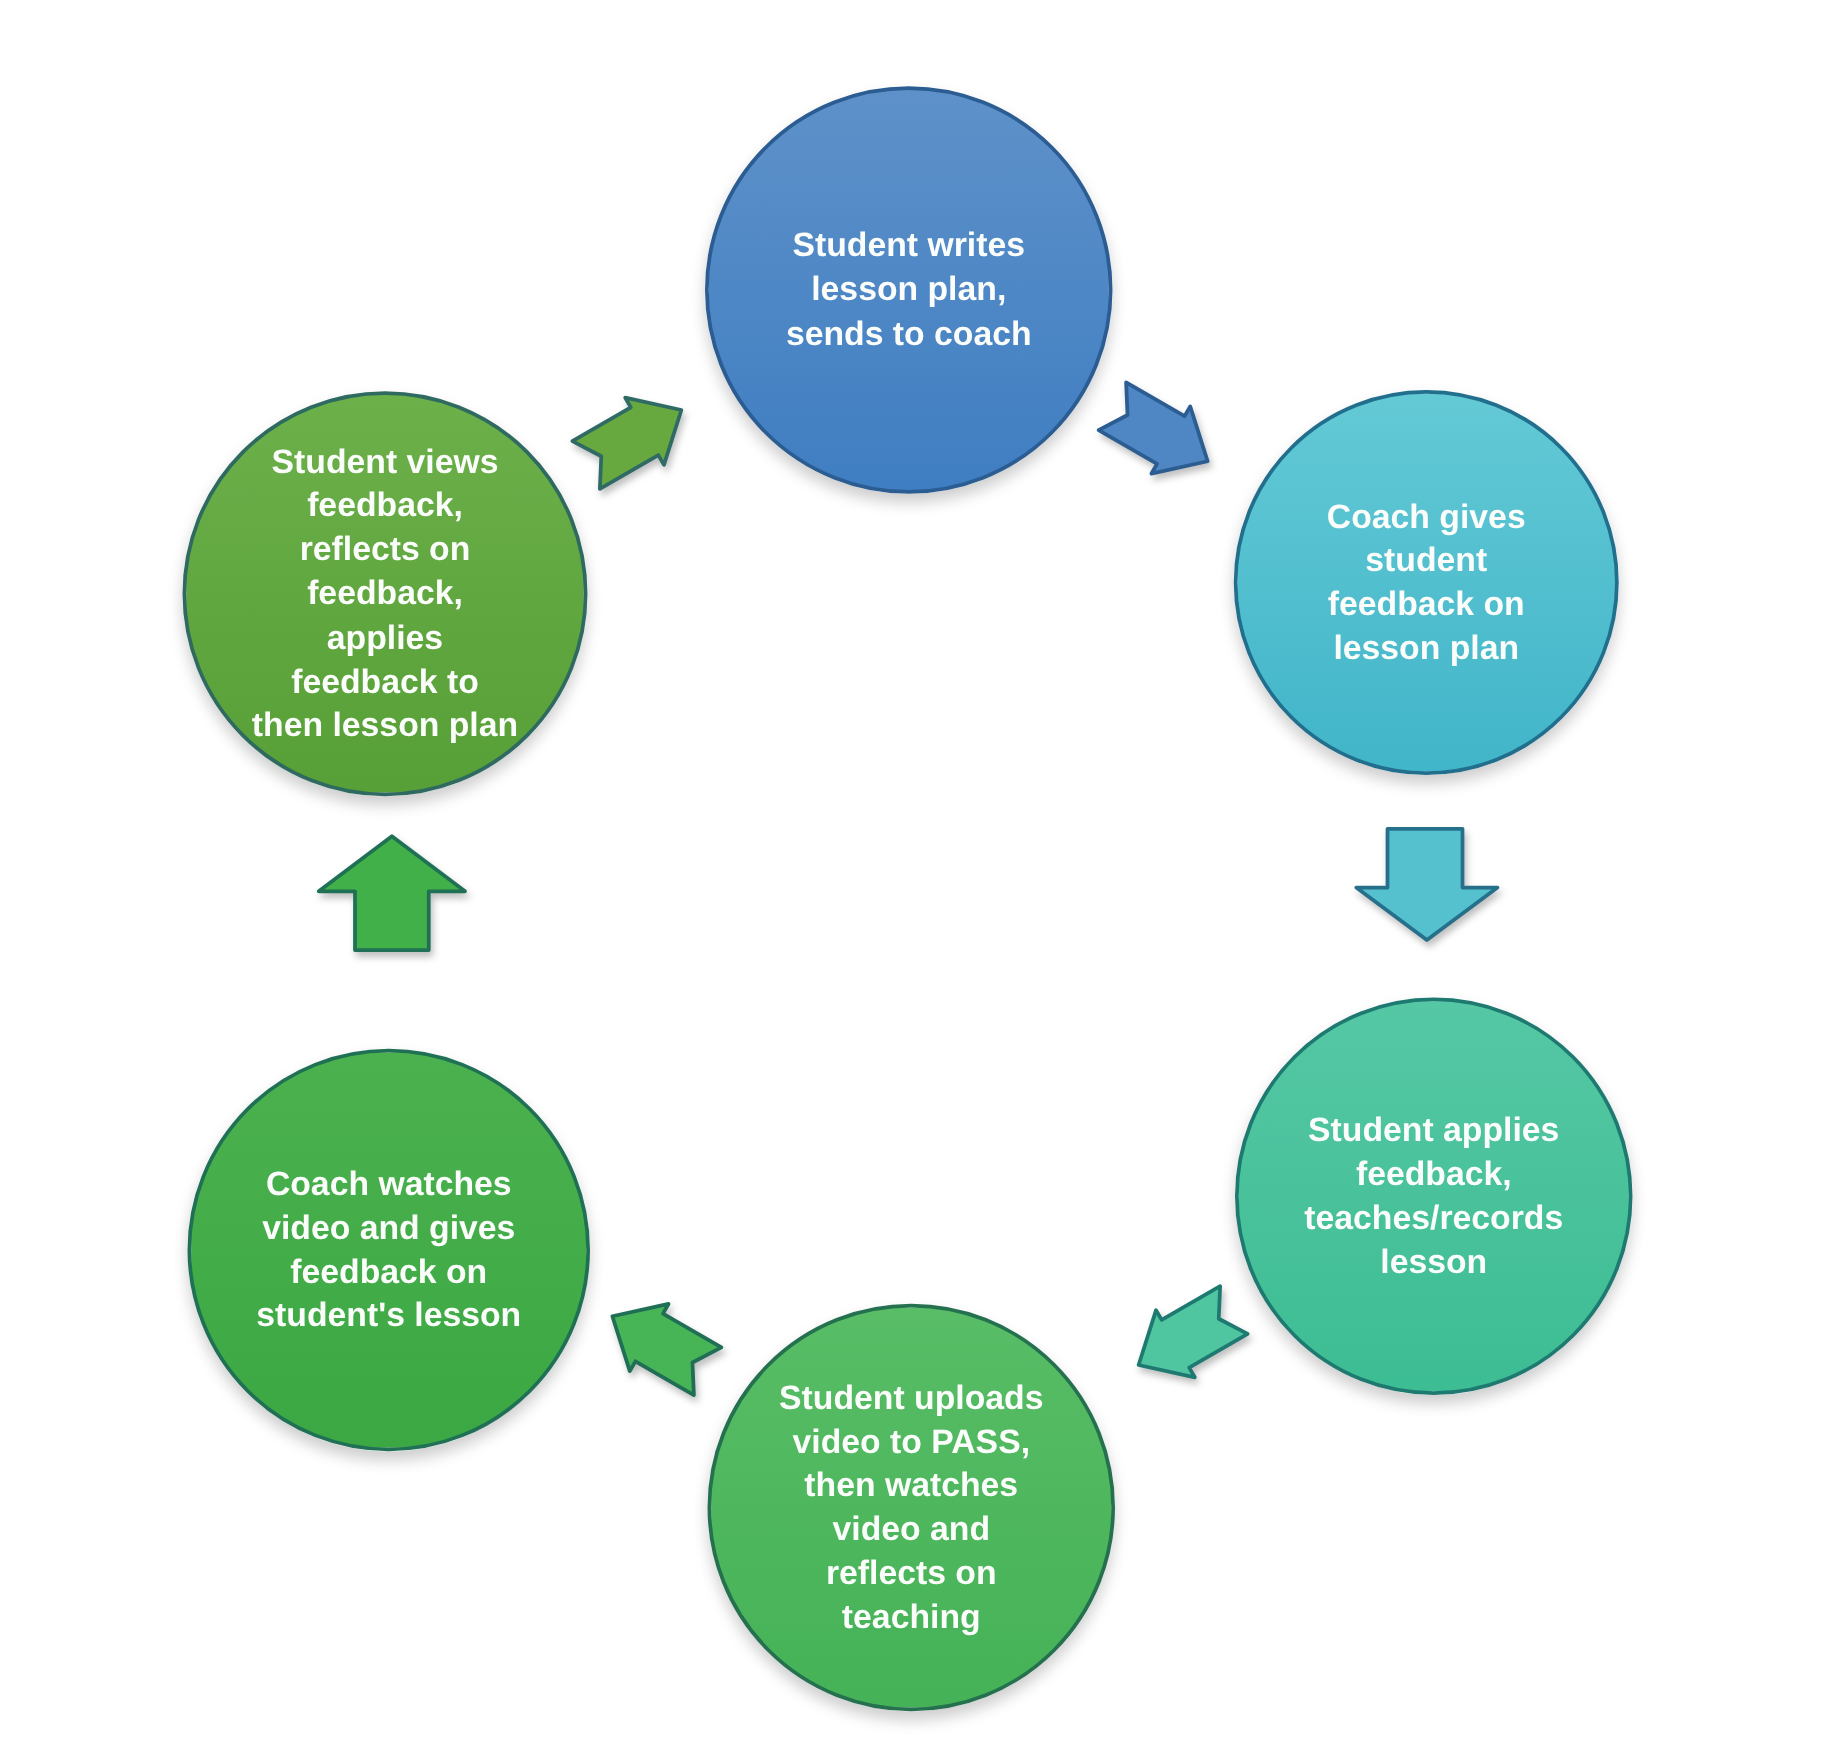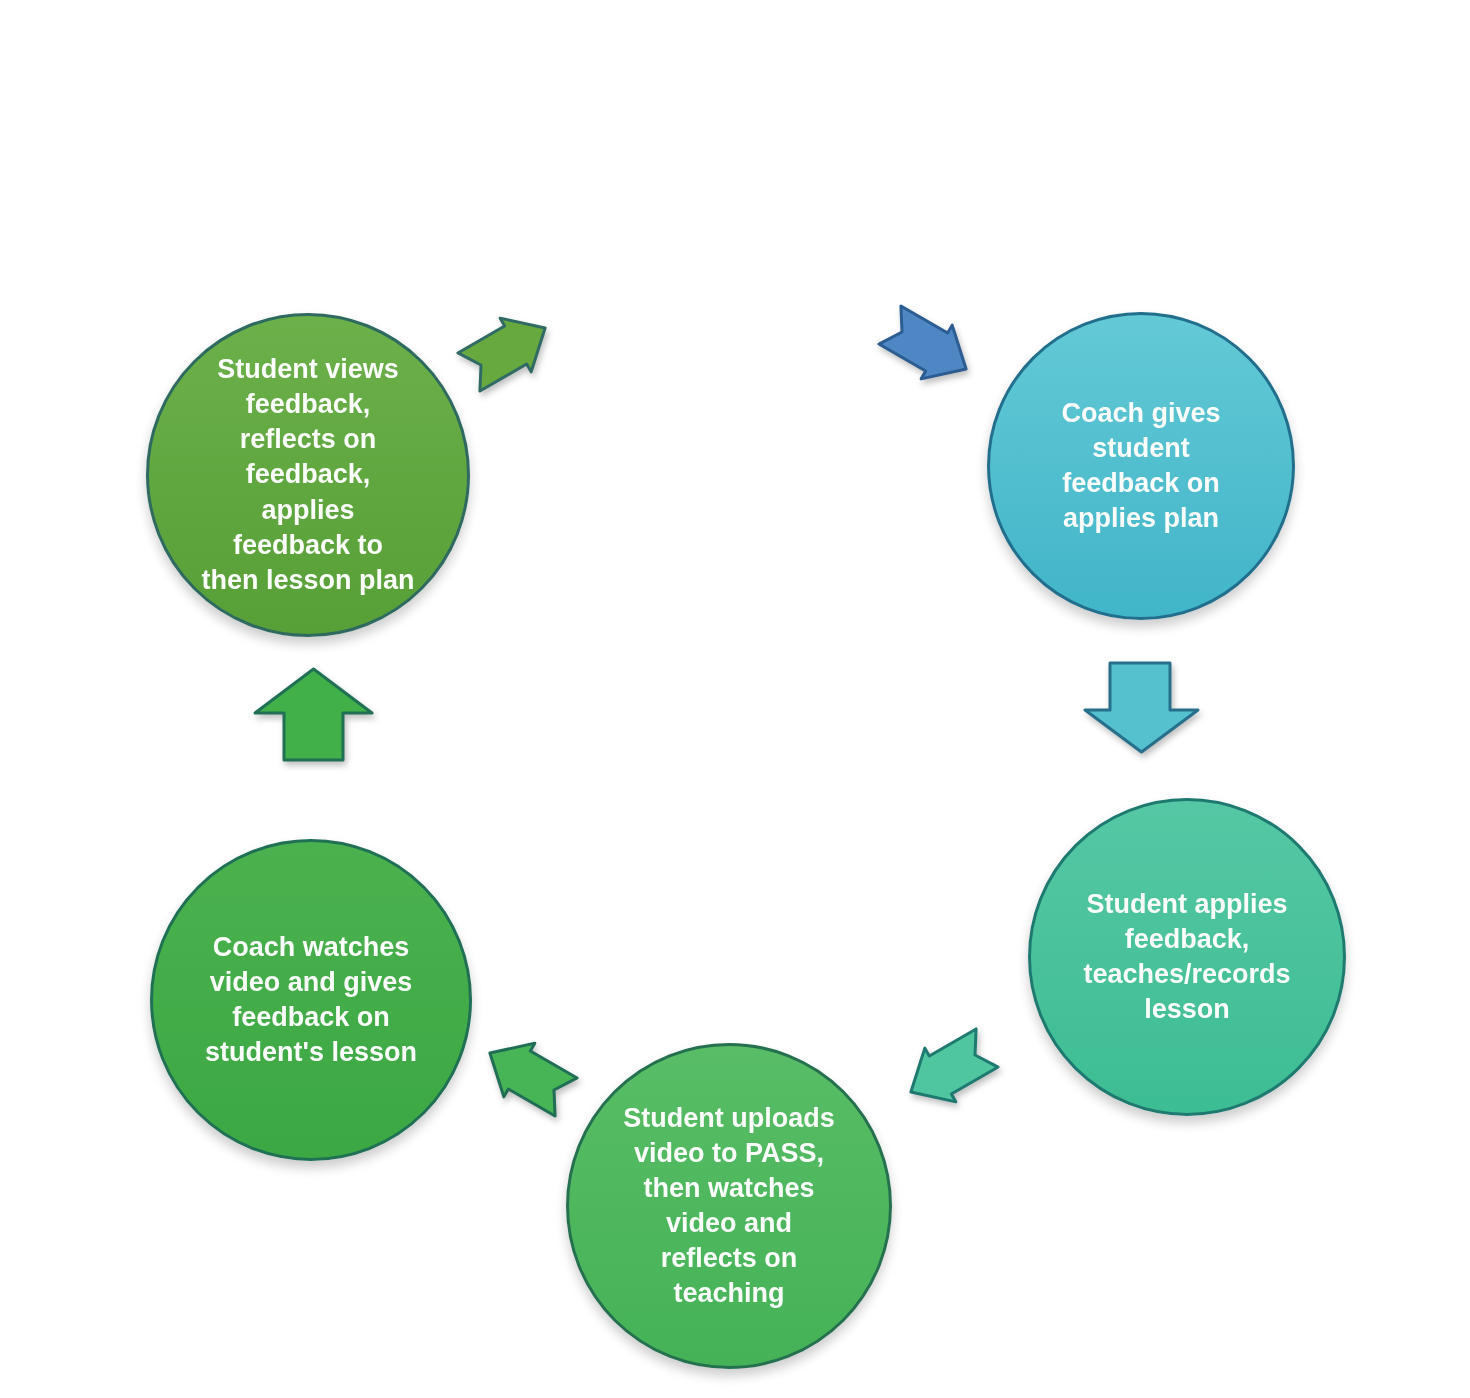--- a/index.html
+++ b/index.html
@@ -20,29 +20,34 @@
   }
   .node-label{white-space:pre-line;padding:0 14px;}
   svg.arrow{position:absolute;overflow:visible;filter:drop-shadow(2px 4px 3px rgba(0,0,0,0.25));}
   svg.arrow polygon{stroke-width:3;stroke-linejoin:round;}
 </style>
 </head>
 <body>
 
 <div class="canvas">
 
+  <div class="node" style="left: 564px; top: 69px; width: 326px; height: 326px; background: linear-gradient(rgb(94, 145, 201), rgb(63, 126, 194)); border-color: rgb(43, 92, 146);">
+    <div class="node-label">Student writes
+lesson plan,
+sends to coach</div>
+  </div>
 
   <div class="node" style="left: 987px; top: 312px; width: 308px; height: 308px; background: linear-gradient(rgb(99, 201, 213), rgb(65, 181, 201)); border-color: rgb(33, 111, 141);">
     <div class="node-label">Coach gives
 student
 feedback on
-applies plan</div>
+lesson plan</div>
   </div>
 
-  <div class="node" style="left: 1028px; top: 798px; width: 318px; height: 318px; background: linear-gradient(rgb(85, 199, 164), rgb(61, 189, 147)); border-color: rgb(30, 122, 112);">
+  <div class="node" style="left: 988px; top: 798px; width: 318px; height: 318px; background: linear-gradient(rgb(85, 199, 164), rgb(61, 189, 147)); border-color: rgb(30, 122, 112);">
     <div class="node-label">Student applies
 feedback,
 teaches/records
 lesson</div>
   </div>
 
   <div class="node" style="left: 566px; top: 1043px; width: 326px; height: 326px; background: linear-gradient(rgb(88, 189, 102), rgb(69, 178, 87)); border-color: rgb(37, 112, 78);">
     <div class="node-label">Student uploads
 video to PASS,
 then watches

